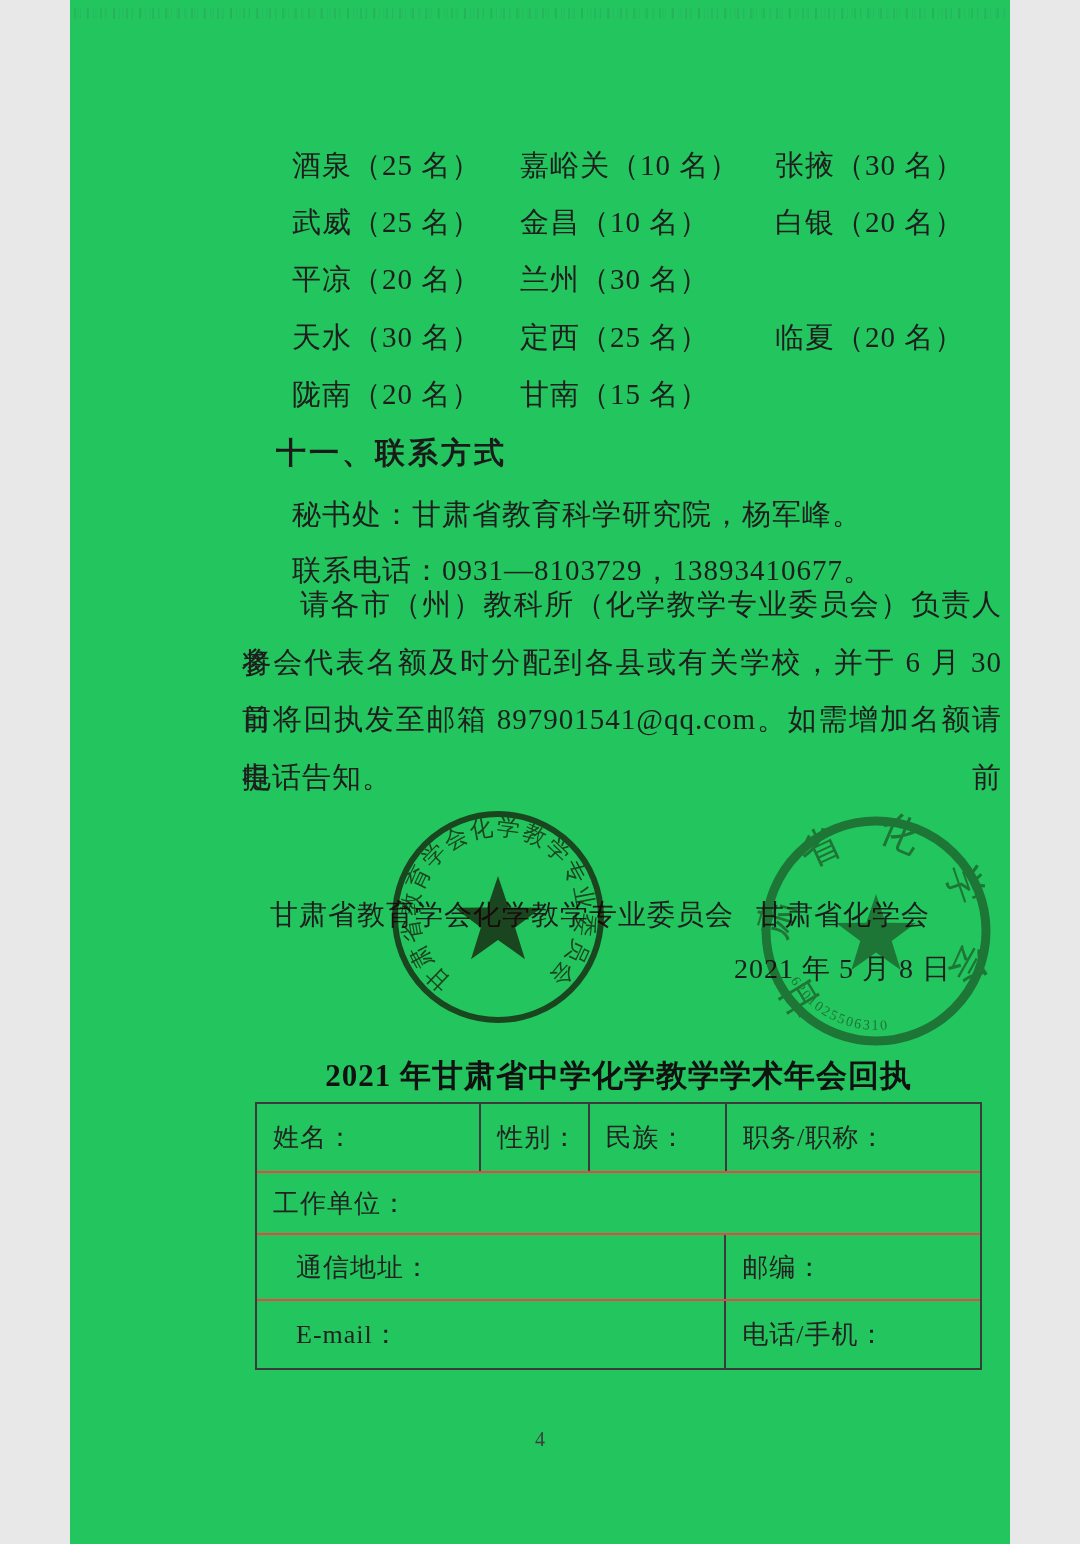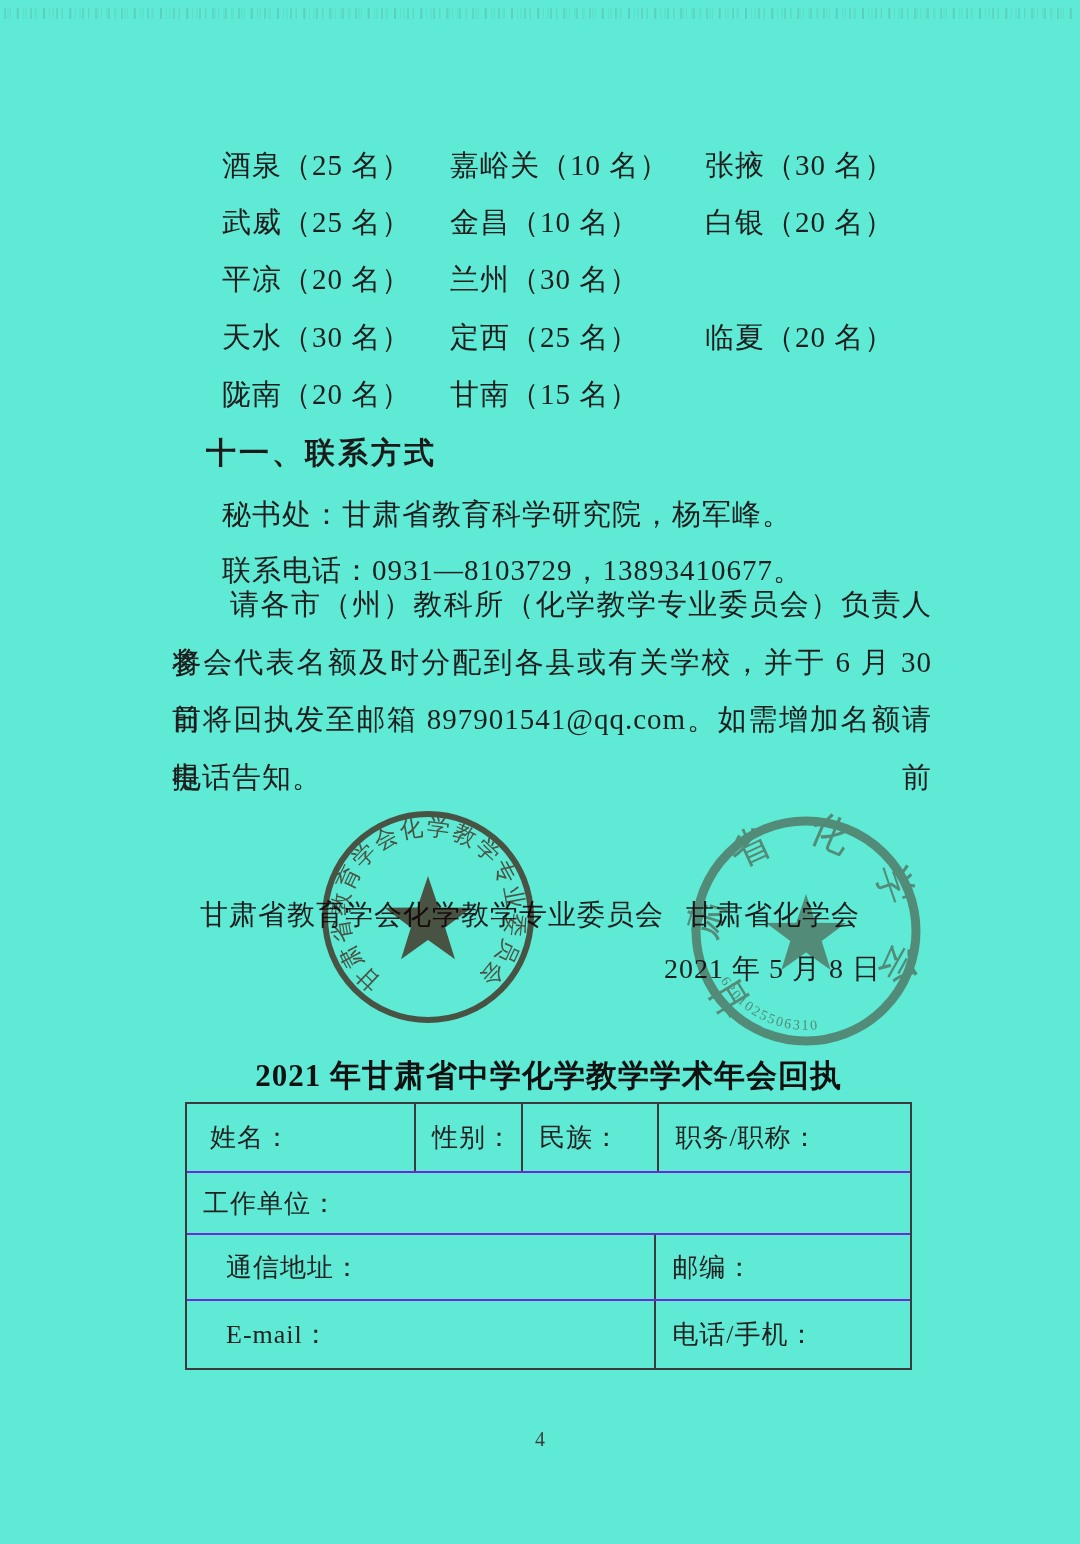--- a/index.html
+++ b/index.html
@@ -1,18 +1,18 @@
 <!DOCTYPE html>
 <html><head>
 <meta charset="utf-8">
 <style>
   html,body{margin:0;padding:0;background:#e8e8e8;}
   .page{
-    position:relative;width:1080px;height:1544px;margin:0 auto;
-    background:#5eead4;overflow:hidden;
+    position:relative;width:940px;height:1544px;margin:0 auto;
+    background:#22c55e;overflow:hidden;
     font-family:"Liberation Serif",serif;color:#1e1e1e;
   }
   
   .noise{
     position:absolute;top:8px;left:4px;right:4px;height:11px;
     background-image:
       repeating-linear-gradient(90deg, rgba(70,70,70,.22) 0 2px, transparent 2px 6px,
         rgba(70,70,70,.12) 6px 7px, transparent 7px 13px),
       repeating-linear-gradient(90deg, transparent 0 3px, rgba(90,90,90,.10) 3px 5px, transparent 5px 9px);
     filter:blur(.4px);opacity:.55;
@@ -47,22 +47,22 @@
   .form-title{
     position:absolute;left:185px;top:1055px;width:727px;text-align:center;
     font-size:31px;font-weight:700;letter-spacing:1px;color:#111;
   }
   .form{
     position:absolute;left:185px;top:1102px;width:727px;height:268px;
     border:2px solid #3b3b3b;box-sizing:border-box;
     display:flex;flex-direction:column;font-size:26px;color:#222;
   }
   .f-row{display:flex;box-sizing:border-box;}
-  .f-row + .f-row{border-top:2px solid #6d28d9;}
-  .r1{height:67px;margin-left:7px;} .r2{height:62px;} .r3{height:66px;} .r4{flex:1;}
+  .f-row + .f-row{border-top:2px solid #ef4444;}
+  .r1{height:67px;} .r2{height:62px;} .r3{height:66px;} .r4{flex:1;}
   .f-cell{display:flex;align-items:center;padding-left:16px;box-sizing:border-box;letter-spacing:1px;}
   .bdr{border-right:2px solid #3b3b3b;}
   .w-name{width:31%;} .w-gender{width:15%;} .w-ethn{width:19%;} .w-pos{width:35%;}
   .w-wide{width:64.9%;padding-left:39px;} .w-narrow{width:35.1%;} .w-full{width:100%;}
   
   .page-num{position:absolute;left:0;right:0;top:1428px;text-align:center;font-size:20px;color:#3d3d3d;}
 </style>
 </head>
 <body>
 

